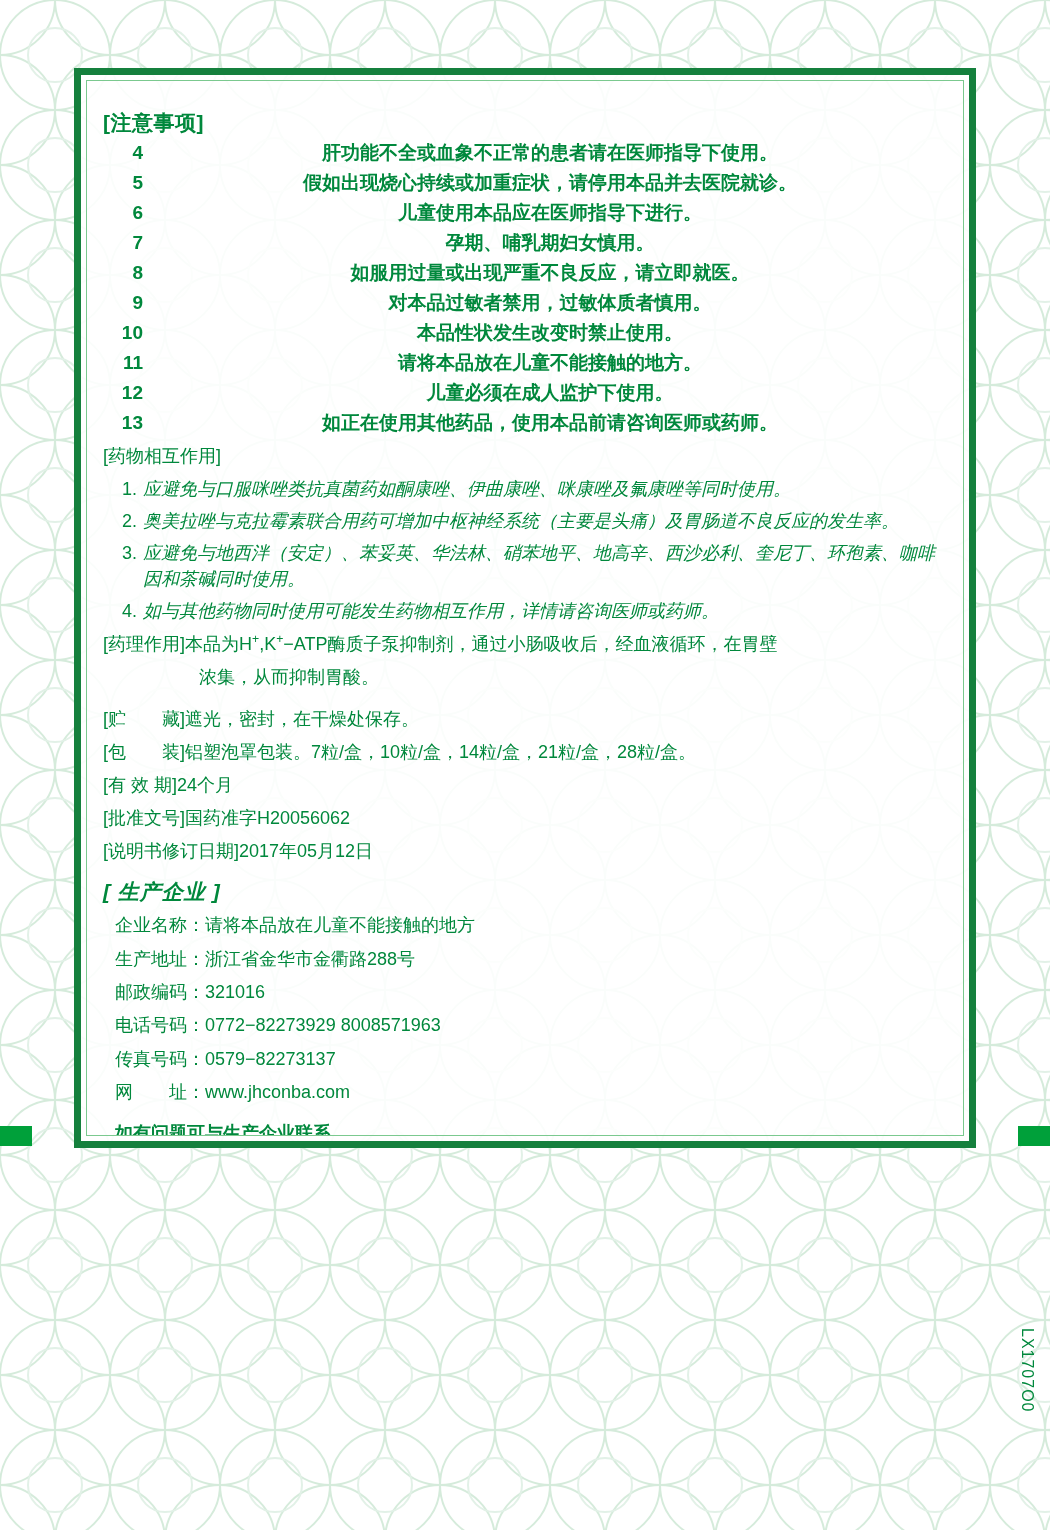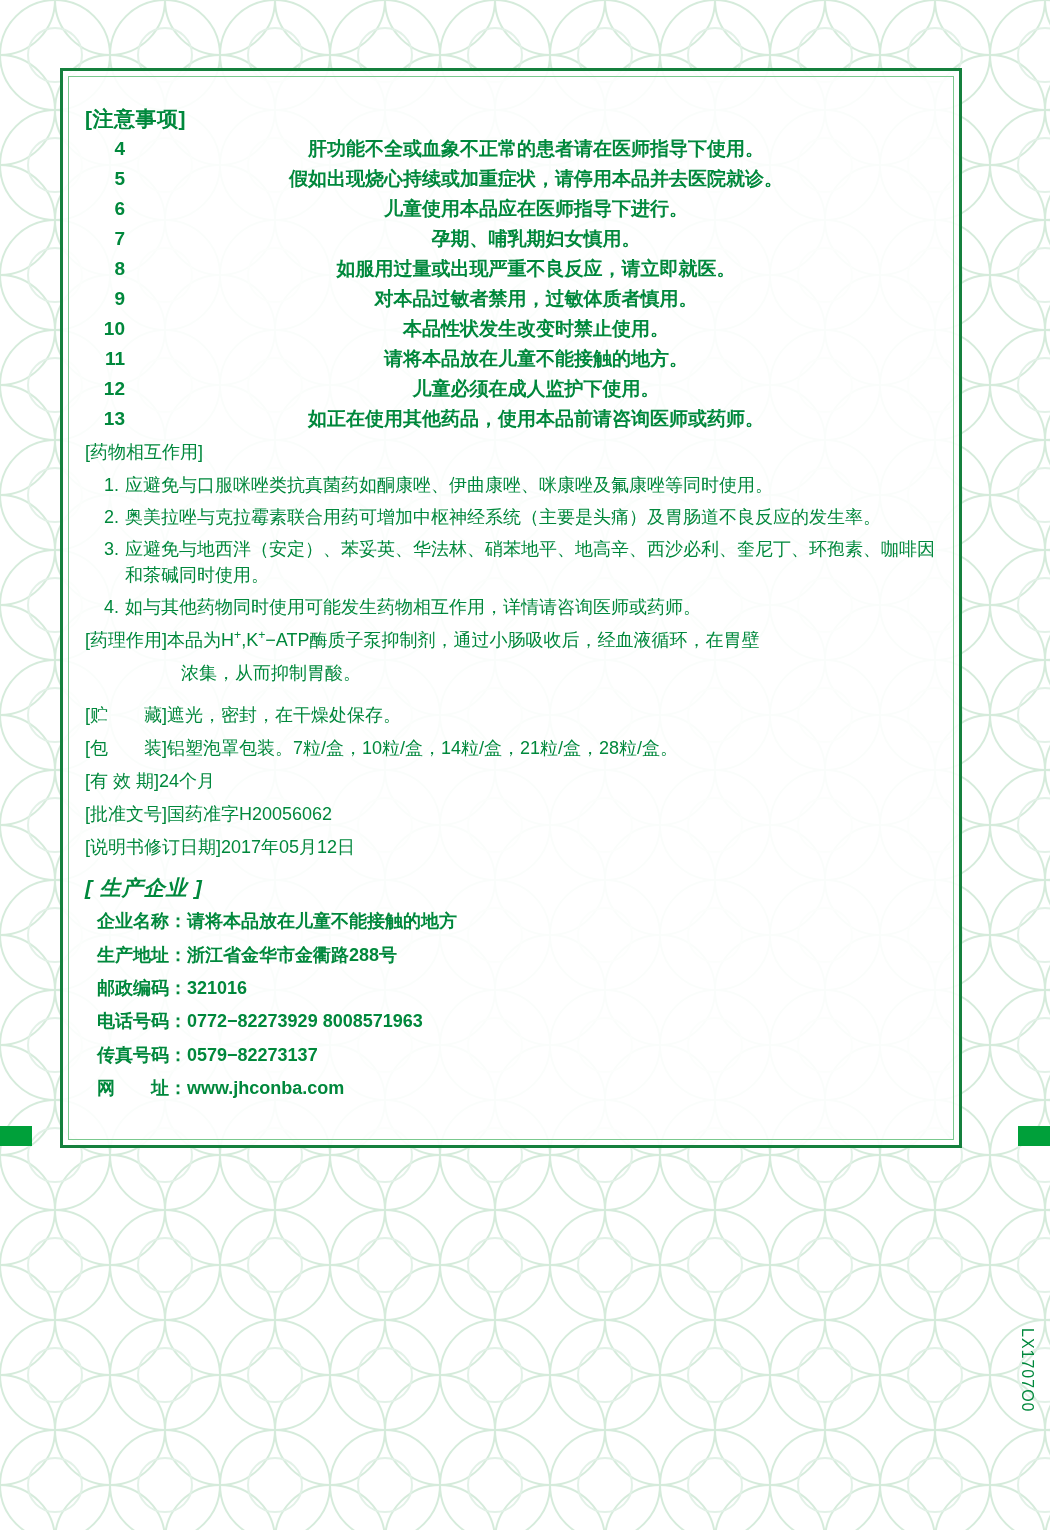--- a/index.html
+++ b/index.html
@@ -39,26 +39,26 @@
   .side-tab.right {
     right: 0;
     top: 1126px;
     width: 32px;
     height: 20px;
   }
 
   
   #panel {
     position: absolute;
-    left: 60px;
+    left: 74px;
     top: 68px;
     width: 902px;
     height: 1080px;
     background: rgba(255,255,255,0.88);
-    border: 3px solid #15803d;
+    border: 7px solid #15803d;
     box-sizing: border-box;
     z-index: 2;
   }
   #panel-inner {
     position: absolute;
     left: 5px; top: 5px; right: 5px; bottom: 5px;
     border: 1px solid #7bc98f;
     box-sizing: border-box;
     overflow: hidden;
   }
@@ -121,20 +121,21 @@
     margin-bottom: 6px;
   }
   .inter-list .num {
     flex: 0 0 34px;
     width: 34px;
     text-align: right;
     padding-right: 6px;
   }
   .inter-list .txt {
     flex: 1 1 auto;
+    font-style: italic;
   }
 
   .label-row {
     display: flex;
     align-items: center;
     font-size: 18px;
     line-height: 1.45;
     margin-bottom: 7px;
   }
   .label-row .lbl {
@@ -159,21 +160,21 @@
     letter-spacing: 1px;
     font-style: italic;
   }
   .company-rows {
     margin-left: 12px;
   }
   .company-row {
     display: flex;
     align-items: center;
     font-size: 18px;
-    font-weight: bold;
+    font-weight: normal;
     line-height: 1.3;
     margin-bottom: 10px;
   }
   .company-row .c-lbl {
     flex: 0 0 auto;
     white-space: pre;
   }
   .company-row .c-val {
     flex: 1 1 auto;
   }
@@ -340,18 +341,19 @@
         <div class="company-row">
           <span class="c-lbl">传真号码：</span>
           <span class="c-val">0579−82273137</span>
         </div>
         <div class="company-row">
           <span class="c-lbl">网　　址：</span>
           <span class="c-val">www.jhconba.com</span>
         </div>
       </div>
 
+      <div class="contact-note">如有问题可与生产企业联系</div>
 
     </div>
   </div>
 </div>
 
 <div id="vcode">LX1707O0</div>
 
 </body></html>

